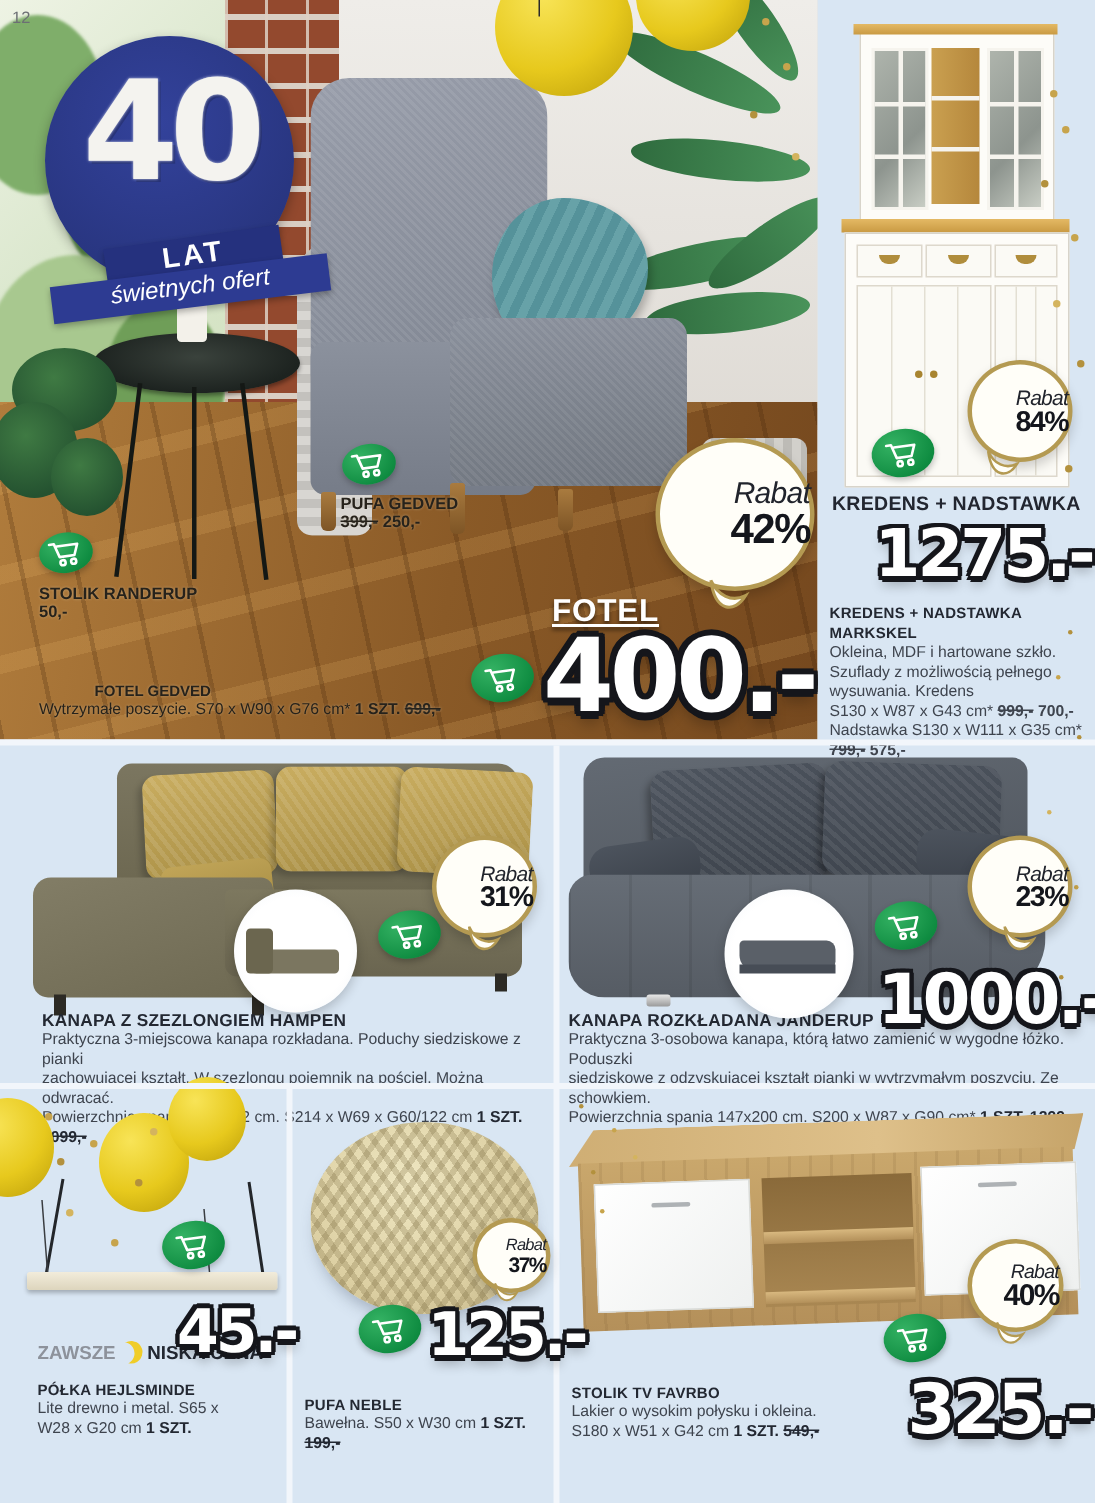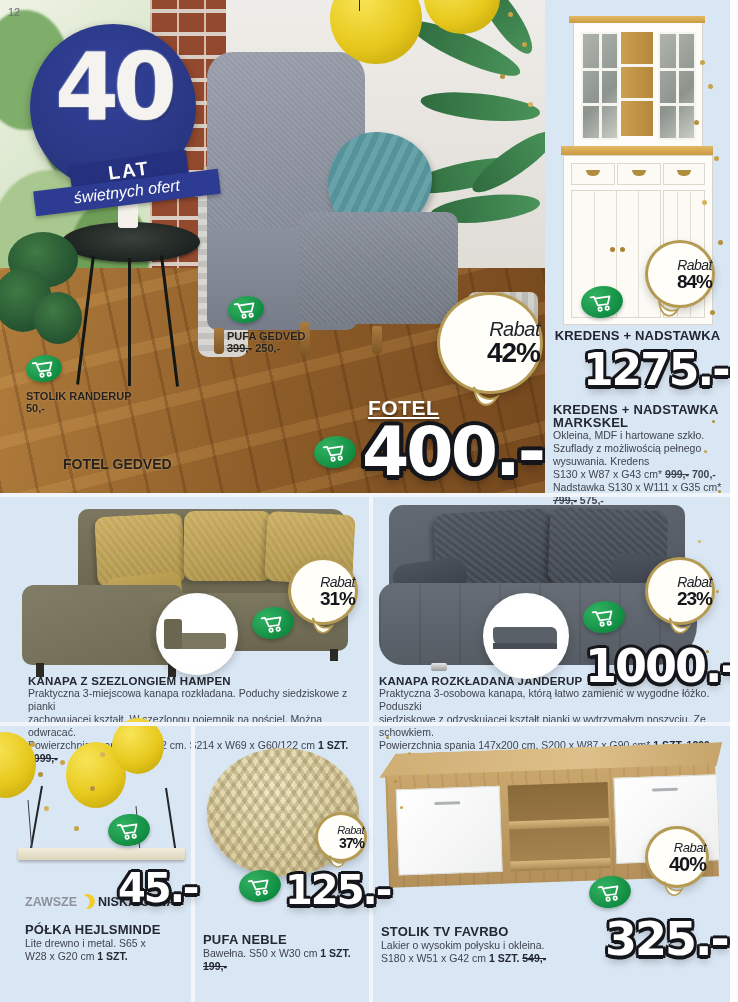--- a/index.html
+++ b/index.html
@@ -28,21 +28,21 @@
     letter-spacing:-3px;z-index:7;
     text-shadow:0 5px 0 #15161b,0 -4px 0 #15161b,4px 0 0 #15161b,-4px 0 0 #15161b,
       3px 3px 0 #15161b,-3px 3px 0 #15161b,3px -3px 0 #15161b,-3px -3px 0 #15161b,
       4px 2px 0 #15161b,-4px 2px 0 #15161b,4px -2px 0 #15161b,-4px -2px 0 #15161b,
       0 8px 10px rgba(0,0,0,.28);}
   .oprice.s{letter-spacing:-2px;
     text-shadow:0 4px 0 #15161b,0 -3px 0 #15161b,3px 0 0 #15161b,-3px 0 0 #15161b,
       2.5px 2.5px 0 #15161b,-2.5px 2.5px 0 #15161b,2.5px -2.5px 0 #15161b,-2.5px -2.5px 0 #15161b,
       0 6px 8px rgba(0,0,0,.28);}
 
-  .pname{font-size:13px;font-weight:bold;color:#232832;letter-spacing:.2px;}
+  .pname{font-size:10px;font-weight:bold;color:#232832;letter-spacing:.2px;}
   .pdesc{font-size:10.5px;color:#3e444e;line-height:13px;}
   .pdesc b{color:#232832;}
   .strike{text-decoration:line-through;font-weight:bold;}
 
   .divider{position:absolute;background:#f2f6fb;z-index:3;}
 
   .confetti{position:absolute;width:5px;height:5px;border-radius:50%;background:#c7a44c;z-index:2;}
   .confetti.t{width:3px;height:3px;background:#b3913d;}
 
   .balloon{position:absolute;border-radius:50%;
@@ -295,21 +295,24 @@
 
     <div class="hero-fotel">FOTEL</div>
     <span class="cart" style="left:314px;top:436px;">
       <svg viewBox="0 0 26 22">
           <use href="#cartglyph"></use>
         </svg>
       </span>
     <div class="abs oprice" style="left:362px;top:418px;font-size:68px;">400.-</div>
 
     <div class="abs onphoto" style="left:26px;top:456px;">
-      <div style="font-size:14px;font-weight:bold;padding-left:37px;">FOTEL GEDVED</div>
+      <div style="font-size:10px;font-weight:bold;padding-left:37px;">FOTEL GEDVED</div>
+      <div style="font-size:10.5px;"><span>Wytrzymałe poszycie. S70 x W90 x G76 cm*</span>
+        <b>1 SZT.</b>
+        <b class="strike">699,-</b></div>
     </div>
   </section>
 
   <section id="kredens">
 
     <div>
       <div class="cab" style="left:28px;top:18px;width:128px;height:128px;"></div>
       <div class="cab-wood" style="left:24px;top:16px;width:136px;height:7px;"></div>
       <div class="pane" style="left:36px;top:32px;width:34px;height:104px;">
         <span class="mull-h" style="top:33%;"></span>

